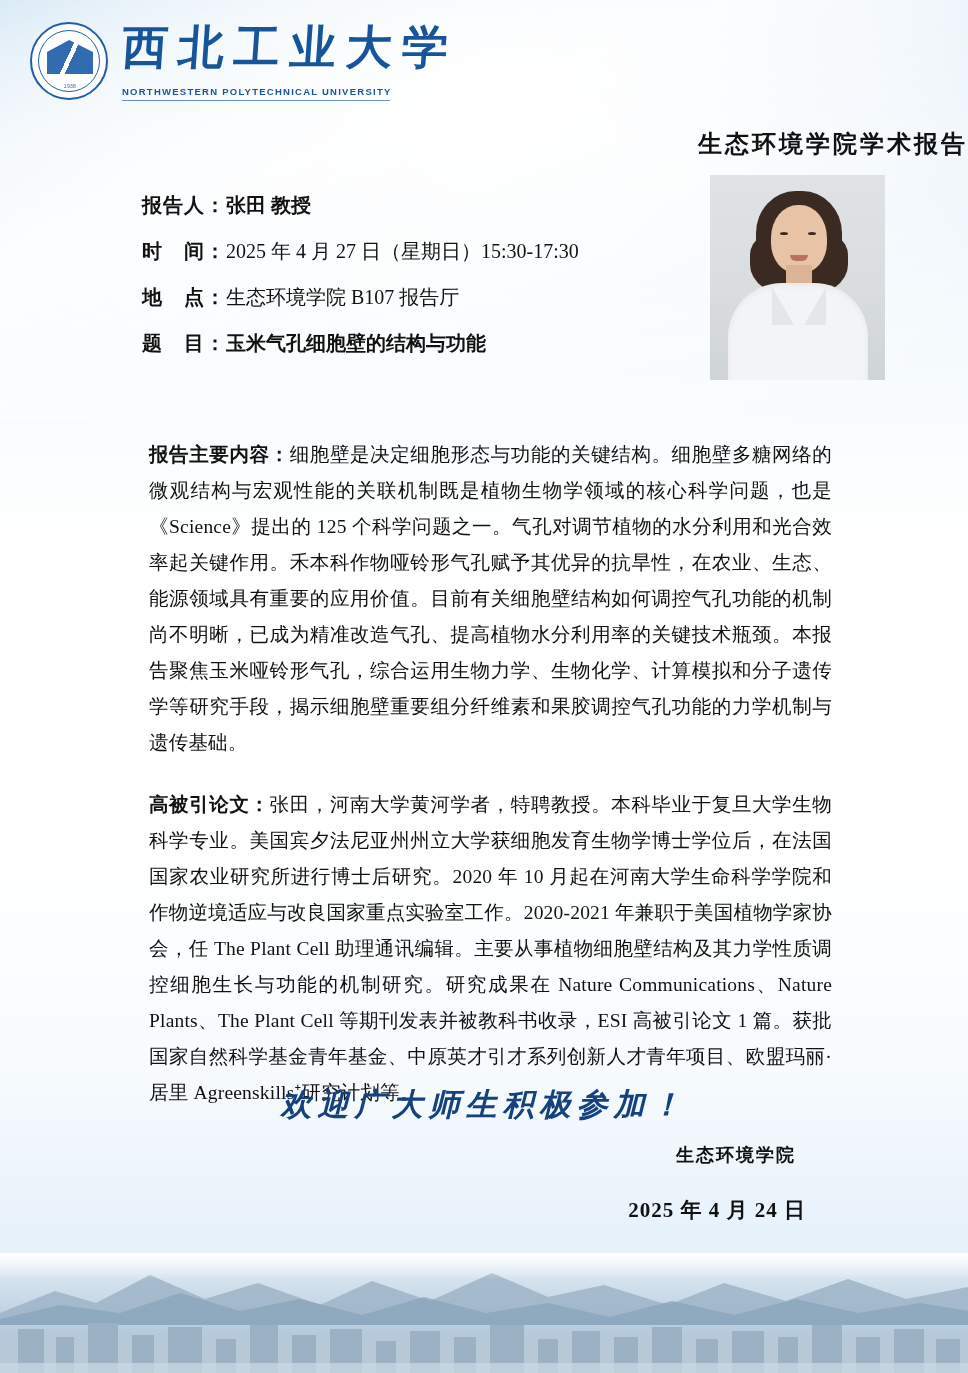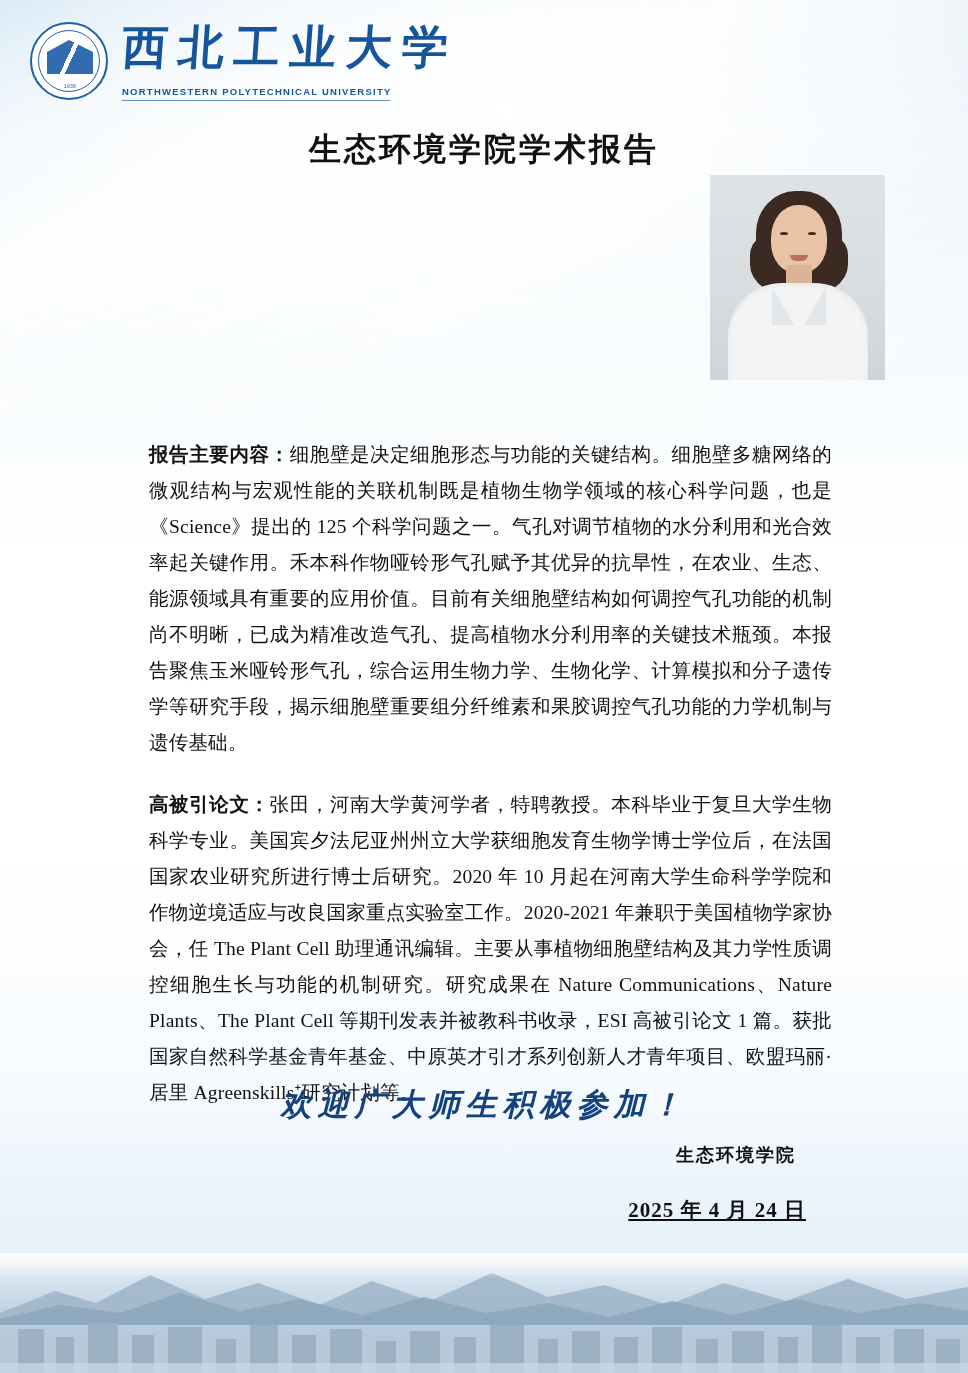--- a/index.html
+++ b/index.html
@@ -103,22 +103,22 @@
     height: 1px;
     background: #17559b;
     opacity: .65;
   }
 
   
   .doc-title {
     position: absolute;
     left: 0; top: 128px;
     width: 968px;
-    text-align: center;
-    font-size: 32px;
+    text-align: right;
+    font-size: 24px;
     font-weight: 700;
     letter-spacing: 3px;
     color: #111111;
     font-family: "DejaVu Serif", serif;
   }
 
   
   .meta {
     position: absolute;
     left: 142px;
@@ -266,21 +266,20 @@
     margin-left: 20px;
   }
   .sig-date {
     position: absolute;
     right: 162px;
     top: 1196px;
     font-size: 21px;
     font-weight: 700;
     letter-spacing: 1px;
     color: #111;
-    text-decoration: underline;
   }
 
   
   .footer {
     position: absolute;
     left: 0;
     bottom: 0;
     width: 968px;
     height: 120px;
     overflow: hidden;
@@ -316,20 +315,34 @@
     </div>
     <div class="logo-text">
       <div class="logo-cn">西北工业大学</div>
       <div class="logo-en">NORTHWESTERN POLYTECHNICAL UNIVERSITY</div>
       <div class="logo-rule"></div>
     </div>
   </div>
 
   <div class="doc-title">生态环境学院学术报告</div>
 
+  <div class="meta">
+    <div class="meta-row">
+      <span class="meta-label">报告人：</span><span class="meta-value bold">张田 教授</span>
+    </div>
+    <div class="meta-row">
+      <span class="meta-label">时　间：</span><span class="meta-value">2025 年 4 月 27 日（星期日）15:30-17:30</span>
+    </div>
+    <div class="meta-row">
+      <span class="meta-label">地　点：</span><span class="meta-value">生态环境学院 B107 报告厅</span>
+    </div>
+    <div class="meta-row">
+      <span class="meta-label">题　目：</span><span class="meta-value bold">玉米气孔细胞壁的结构与功能</span>
+    </div>
+  </div>
 
   <div class="portrait">
     <div class="p-hair"></div>
     <div class="p-hair2"></div>
     <div class="p-face"></div>
     <div class="p-eye-l"></div>
     <div class="p-eye-r"></div>
     <div class="p-mouth"></div>
     <div class="p-neck"></div>
     <div class="p-body"></div>

